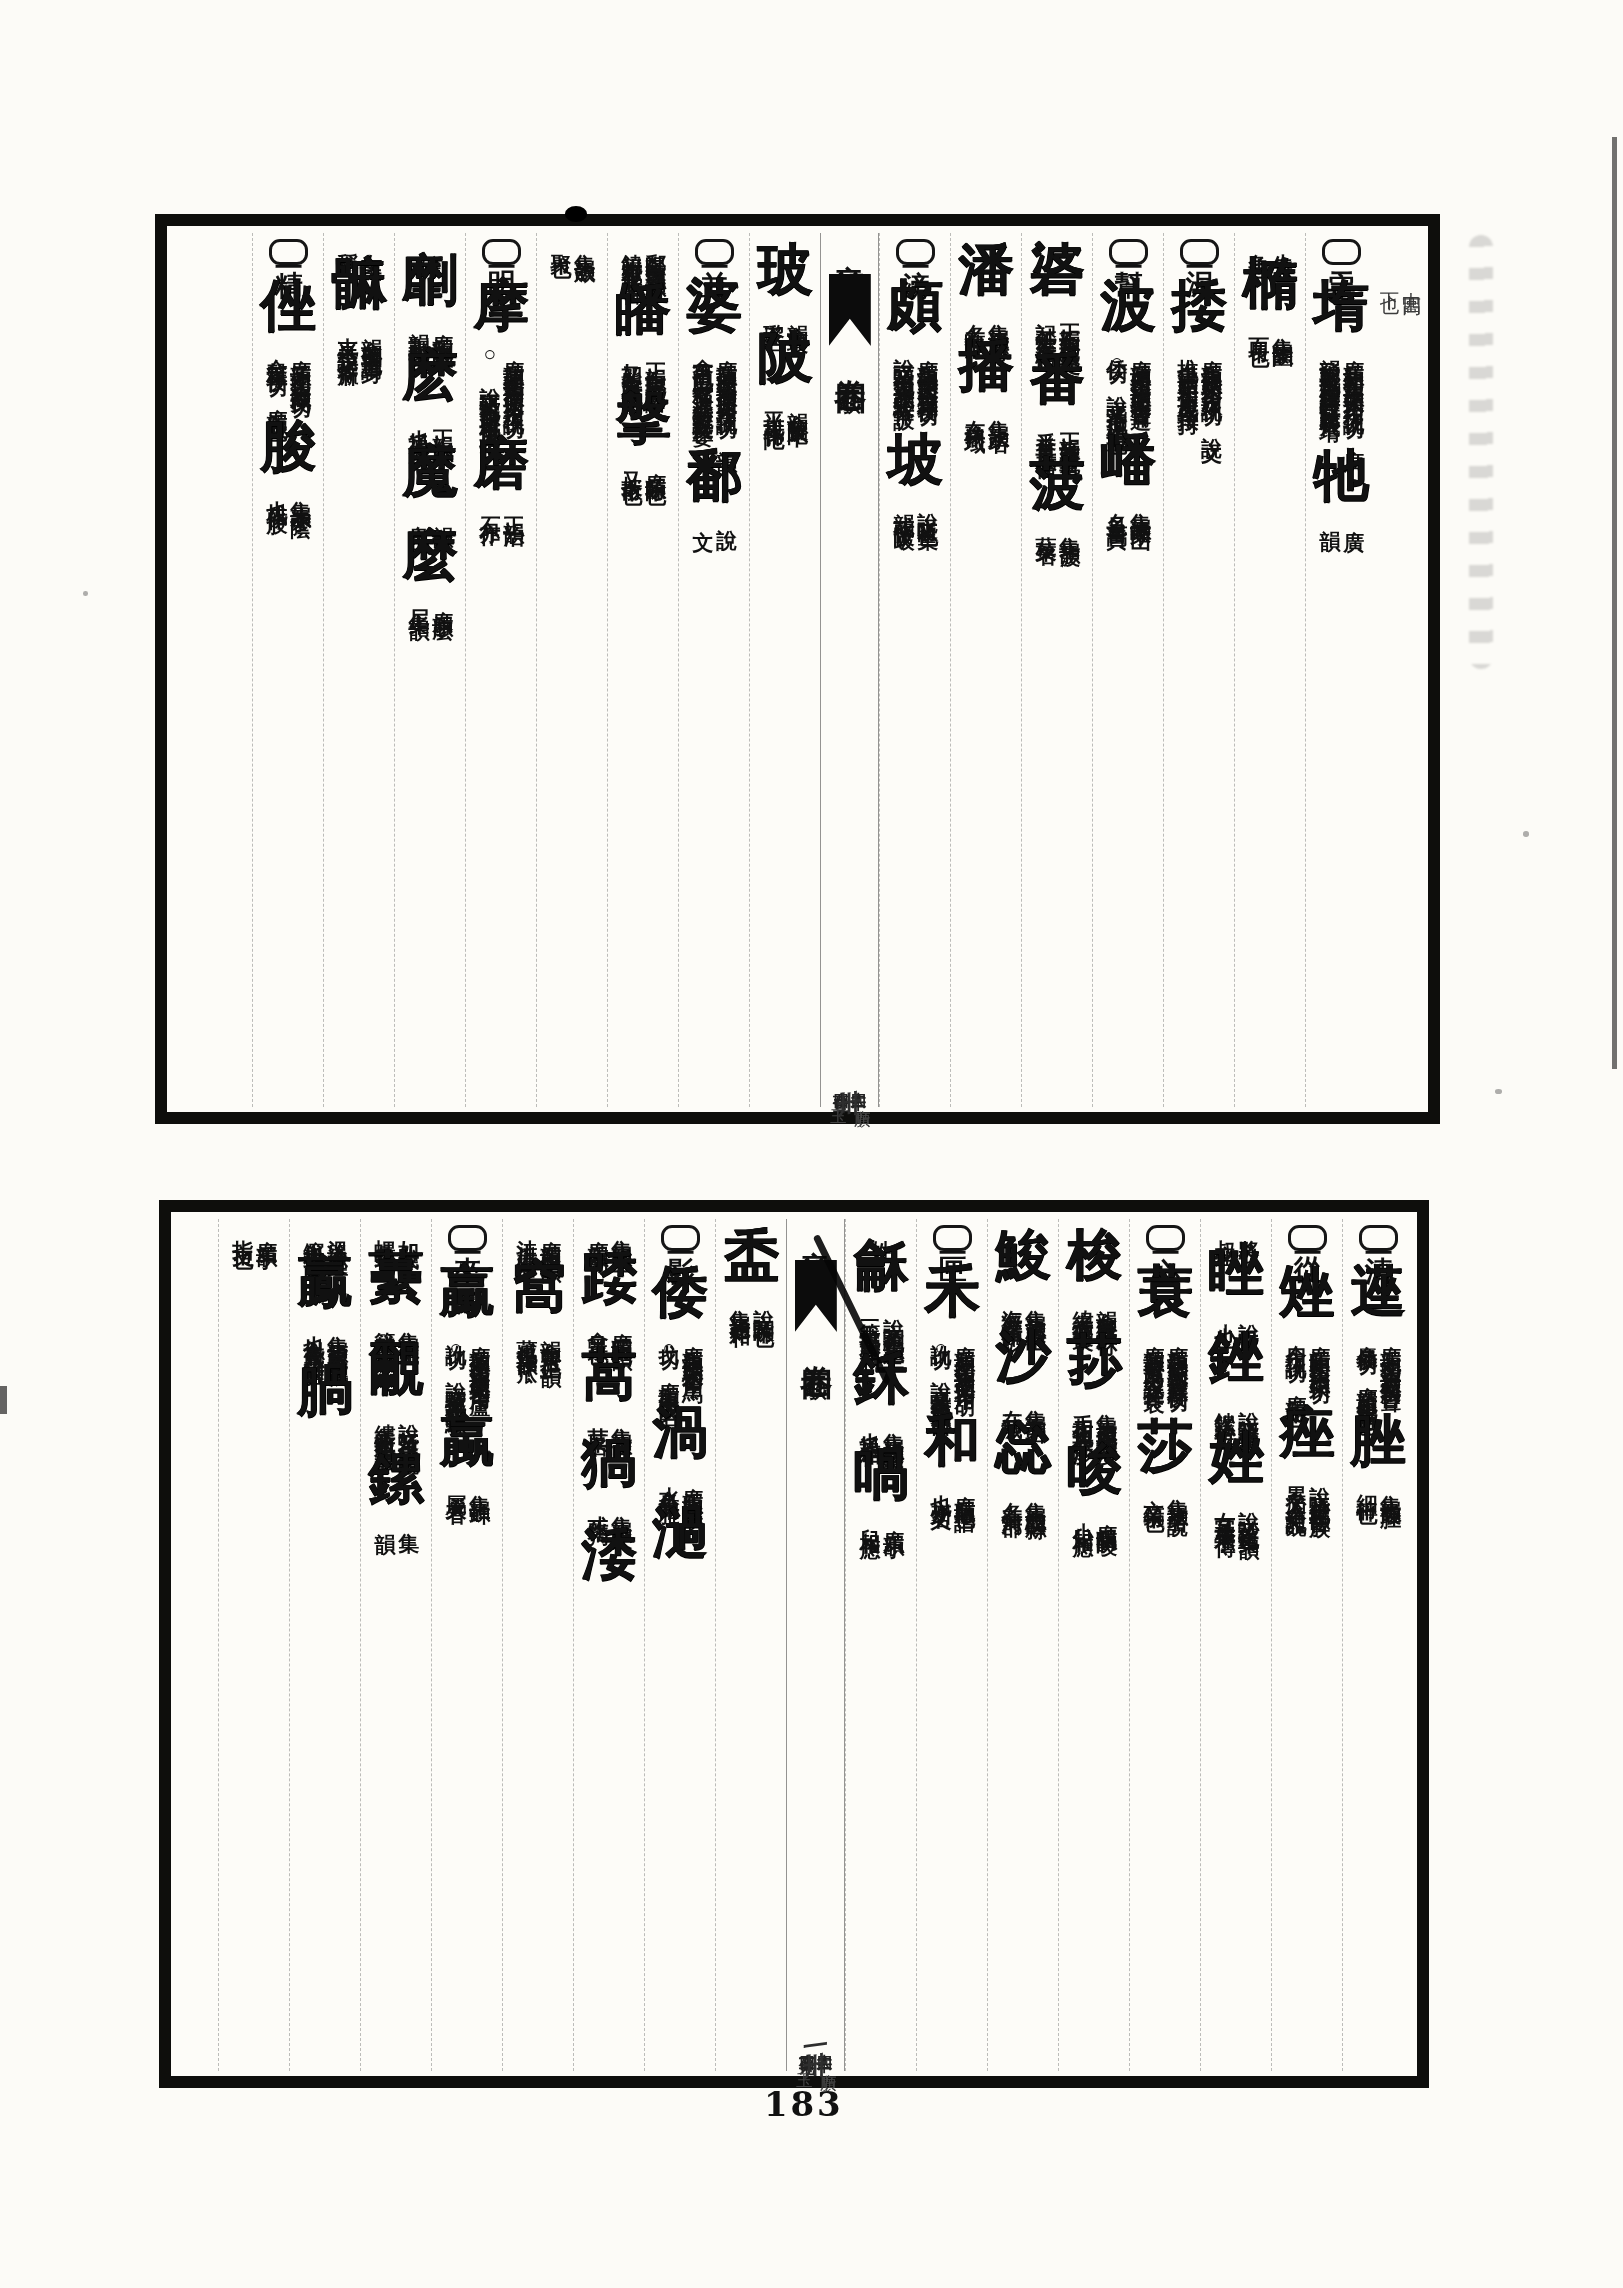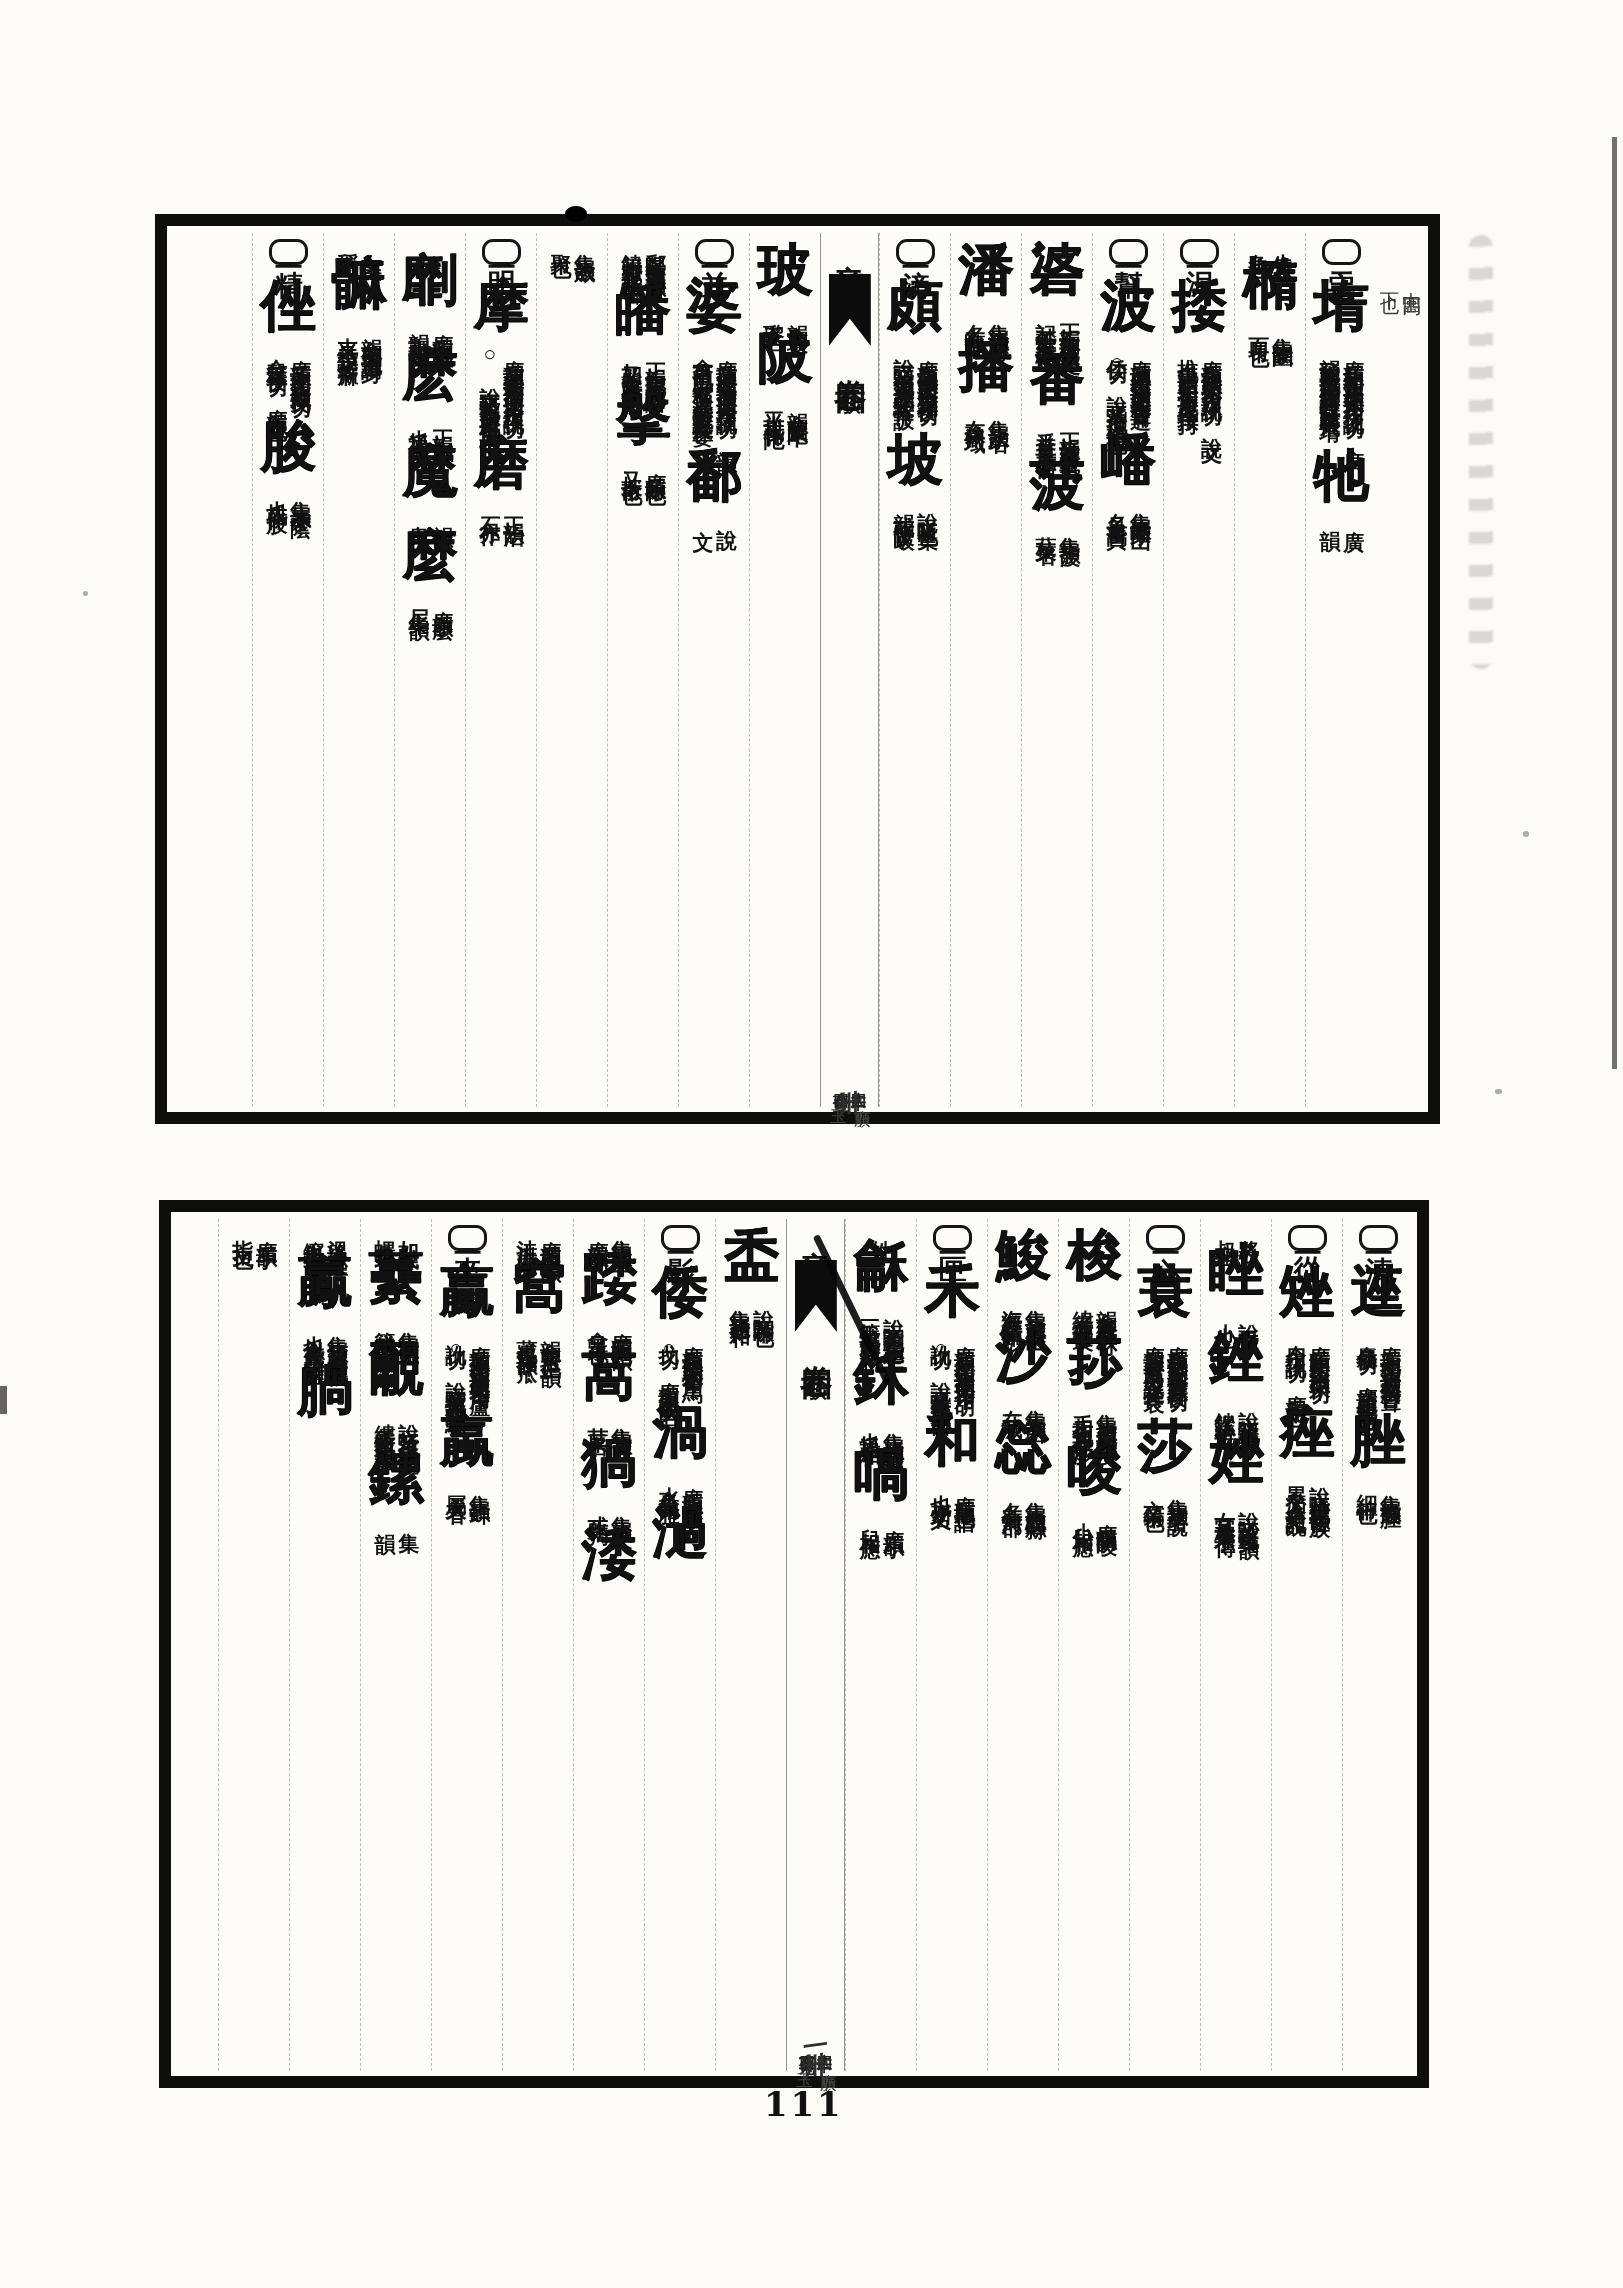--- a/index.html
+++ b/index.html
@@ -528,21 +528,21 @@
         </div>
         <div class="col">
           <div class="note ">
             <span class="sub">廣韻手</span>
             <span class="sub">指文也</span>
           </div>
         </div>
       </div>
   </div>
 
-  <div class="page-number">111</div>
+  <div class="page-number">183</div>
 
   <div class="slash-mark"></div>
   <div class="border-blob"></div>
   <div class="margin-scribble"></div>
   <div class="edge-line-right"></div>
   <div class="edge-mark-left"></div>
   <div class="speckle" style="left:1523px;top:831px;width:5.5px;height:5.5px;"></div>
   <div class="speckle" style="left:83px;top:591px;width:4.6px;height:4.6px;"></div>
   <div class="speckle" style="left:1495px;top:1089px;width:6.5px;height:4.6px;"></div>
 

